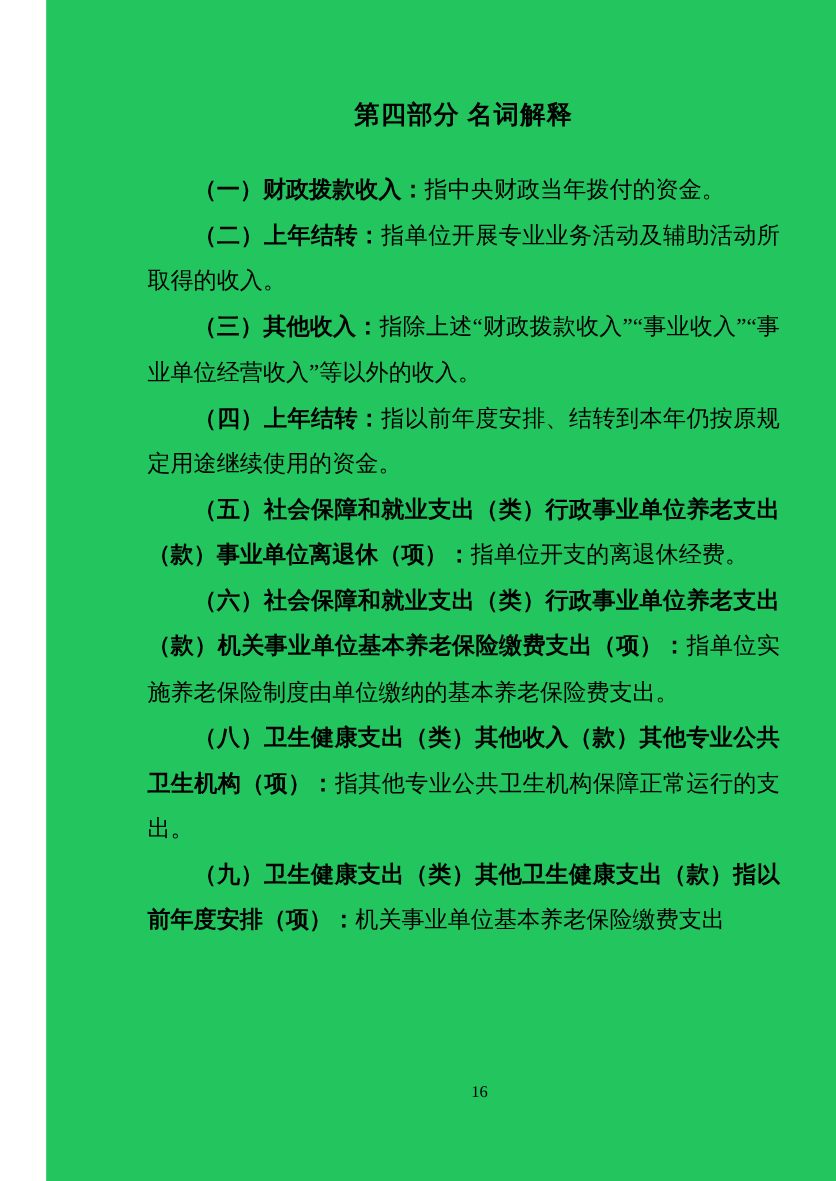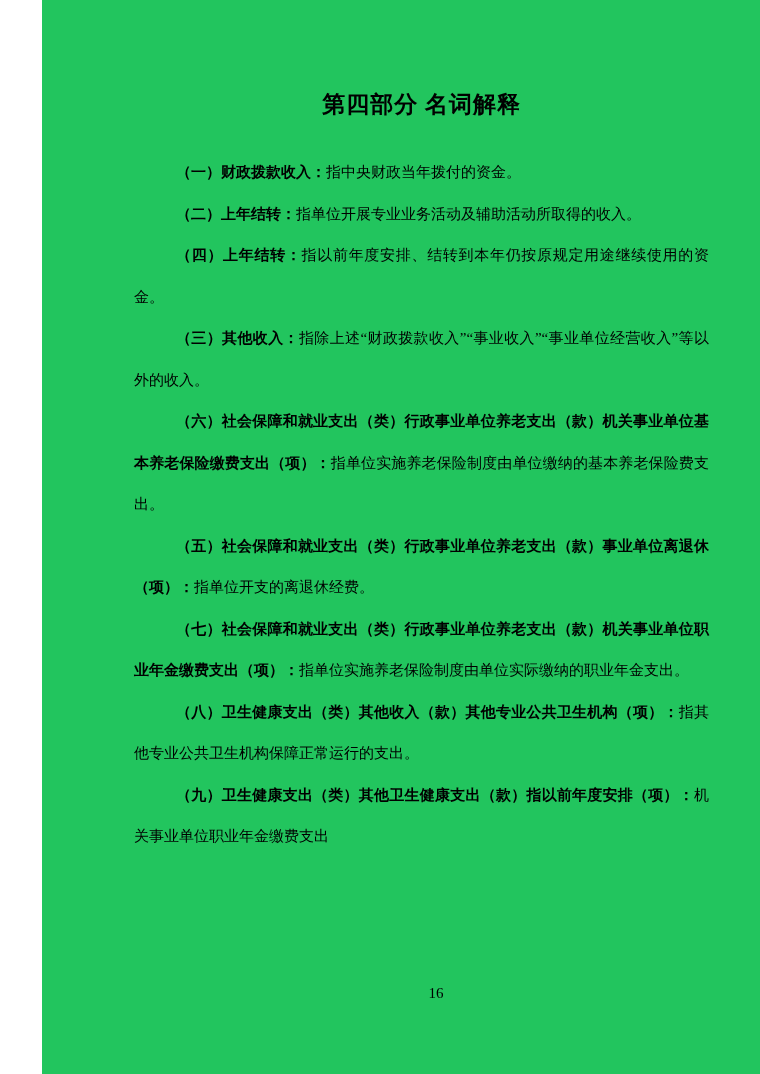--- a/index.html
+++ b/index.html
@@ -26,21 +26,21 @@
   }
   .doc-title {
     font-size: 23px;
     font-weight: bold;
     text-align: center;
     line-height: 30px;
     margin: 0 0 32px 0;
     letter-spacing: 1px;
   }
   .para {
-    font-size: 15px;
+    font-size: 21px;
     line-height: 41.5px;
     text-align: justify;
     text-align-last: left;
     text-justify: inter-character;
     text-indent: 42px;
     margin: 0;
     word-break: normal;
   }
   .para .lead {
     font-weight: bold;
@@ -60,29 +60,28 @@
 <body>
 
 <div class="page">
   <div class="content">
     <h1 class="doc-title">第四部分 名词解释</h1>
 
     <p class="para"><span class="lead">（一）财政拨款收入：</span><span>指中央财政当年拨付的资金。</span></p>
 
     <p class="para"><span class="lead">（二）上年结转：</span><span>指单位开展专业业务活动及辅助活动所取得的收入。</span></p>
 
+    <p class="para"><span class="lead">（三）其他收入：</span><span>指除上述“财政拨款收入”“事业收入”“事业单位经营收入”等以外的收入。</span></p>
+
     <p class="para"><span class="lead">（四）上年结转：</span><span>指以前年度安排、结转到本年仍按原规定用途继续使用的资金。</span></p>
 
-    <p class="para"><span class="lead">（三）其他收入：</span><span>指除上述“财政拨款收入”“事业收入”“事业单位经营收入”等以外的收入。</span></p>
+    <p class="para"><span class="lead">（五）社会保障和就业支出（类）行政事业单位养老支出（款）事业单位离退休（项）：</span><span>指单位开支的离退休经费。</span></p>
 
     <p class="para"><span class="lead">（六）社会保障和就业支出（类）行政事业单位养老支出（款）机关事业单位基本养老保险缴费支出（项）：</span><span>指单位实施养老保险制度由单位缴纳的基本养老保险费支出。</span></p>
 
-    <p class="para"><span class="lead">（五）社会保障和就业支出（类）行政事业单位养老支出（款）事业单位离退休（项）：</span><span>指单位开支的离退休经费。</span></p>
-
-    <p class="para"><span class="lead">（七）社会保障和就业支出（类）行政事业单位养老支出（款）机关事业单位职业年金缴费支出（项）：</span><span>指单位实施养老保险制度由单位实际缴纳的职业年金支出。</span></p>
 
     <p class="para"><span class="lead">（八）卫生健康支出（类）其他收入（款）其他专业公共卫生机构（项）：</span><span>指其他专业公共卫生机构保障正常运行的支出。</span></p>
 
-    <p class="para"><span class="lead">（九）卫生健康支出（类）其他卫生健康支出（款）指以前年度安排（项）：</span><span>机关事业单位职业年金缴费支出</span></p>
+    <p class="para"><span class="lead">（九）卫生健康支出（类）其他卫生健康支出（款）指以前年度安排（项）：</span><span>机关事业单位基本养老保险缴费支出</span></p>
   </div>
 
   <div class="page-number">16</div>
 </div>
 
 </body></html>

